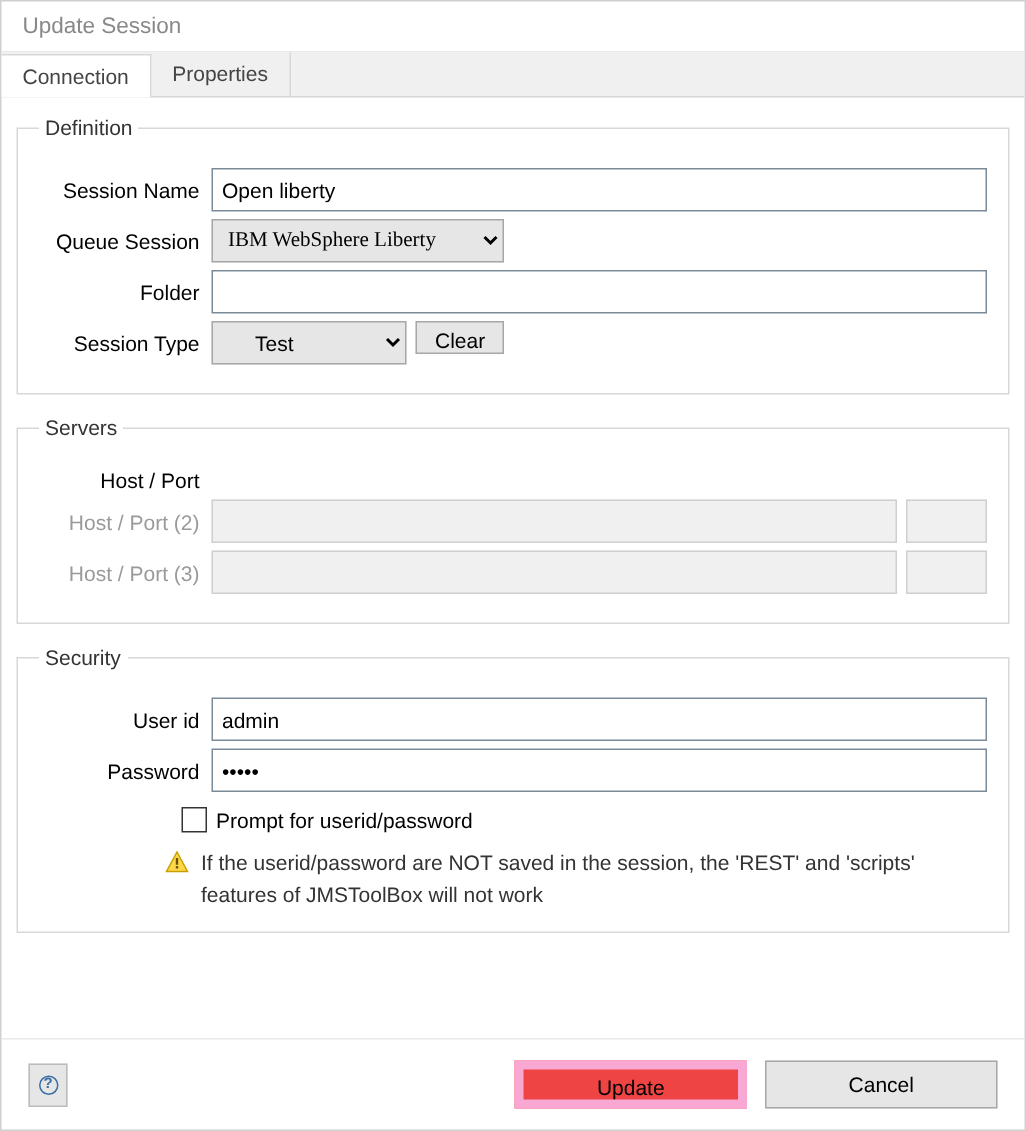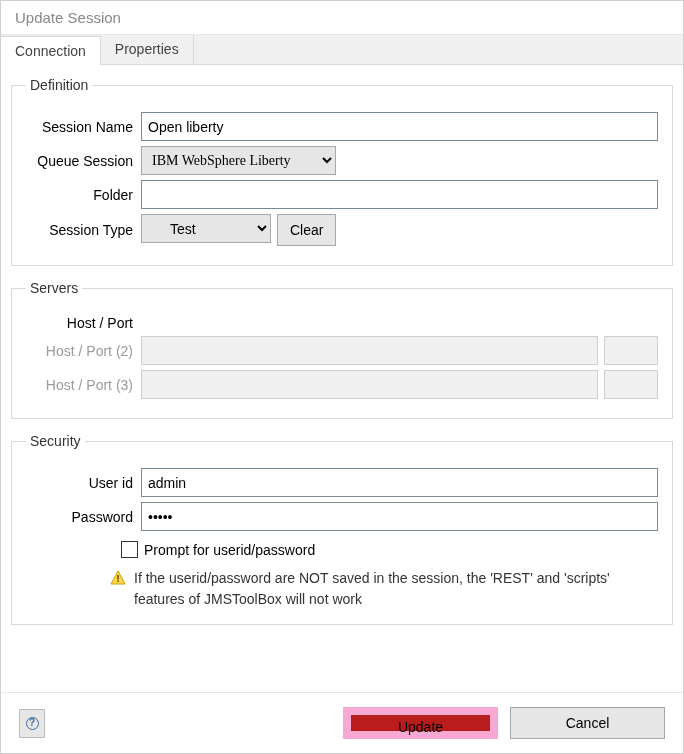--- a/index.html
+++ b/index.html
@@ -84,21 +84,21 @@
     select {
       background: #e6e6e6;
       border-color: #a7a7a7;
     }
     select.wide { width: 195px; font-family: Liberation Serif, serif; }
     select.small { width: 130px; padding-left: 24px; }
     .btn {
       font-family: inherit;
       font-size: 14px;
       padding: 4px 12px;
-      height: 32px;
+      height: 22px;
       background: #e6e6e6;
       border: 1px solid #a7a7a7;
       cursor: pointer;
     }
     .flex1 { flex: 1; }
     .port { width: 54px; }
     .checkbox-row {
       display: flex;
       align-items: center;
       margin: 10px 0 10px 0;
@@ -157,22 +157,22 @@
       display: flex;
       align-items: center;
       justify-content: center;
       line-height: 1;
     }
     .btn.big {
       width: 155px;
       height: 32px;
     }
     .btn.primary {
-      border: 8px solid #f9a8d4;
-      background: #b91c1c;
+      border: 6px solid #f9a8d4;
+      background: #ef4444;
     }
     .sec-label { width: 80px; }
   </style>
 </head>
 <body>
 
 <div class="titlebar">Update Session</div>
 
 <div class="tabs">
   <div class="tab active">Connection</div>

